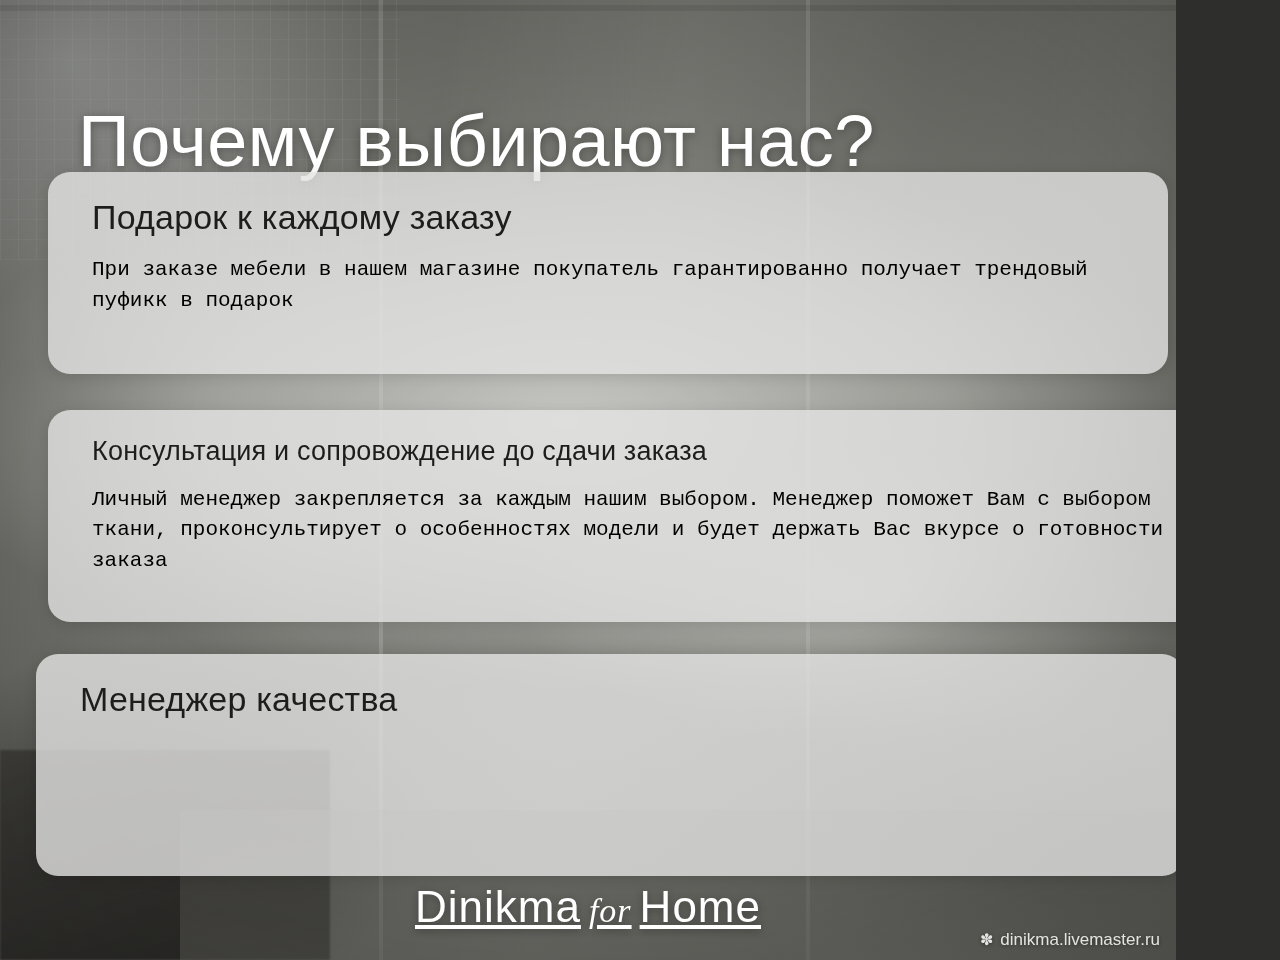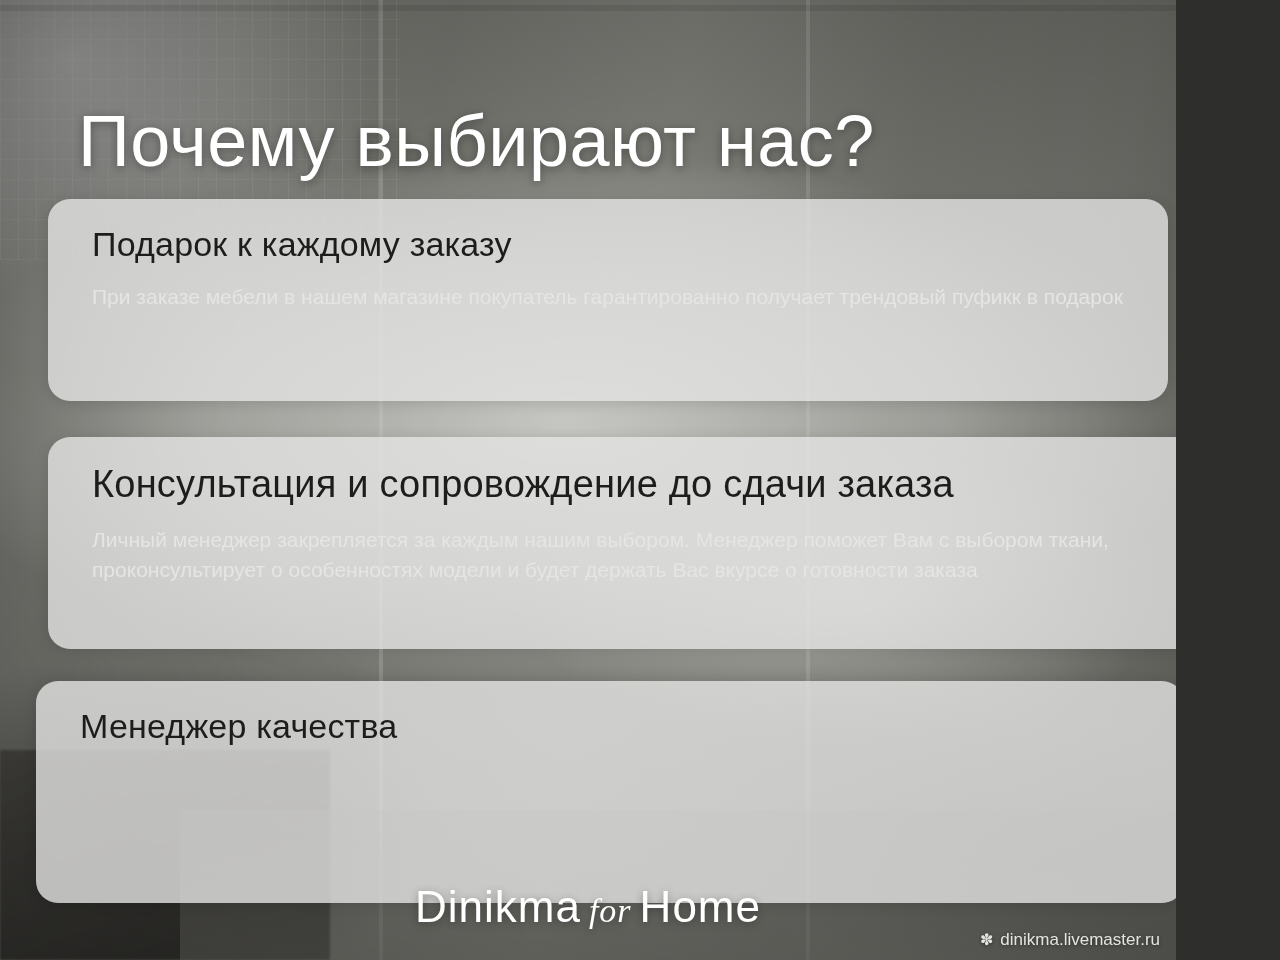--- a/index.html
+++ b/index.html
@@ -91,54 +91,55 @@
     white-space: nowrap;
   }
 
   .card {
     position: absolute;
     background: rgba(228,228,226,0.80);
     border-radius: 22px;
     box-shadow: 0 2px 14px rgba(0,0,0,0.13);
     box-sizing: border-box;
     padding: 26px 34px 28px 44px;
-    margin-top: 27px;
   }
   .card-1 { left: 48px;  top: 172px; width: 1120px; height: 202px; }
   .card-2 { left: 48px;  top: 410px; width: 1176px; height: 212px; }
   .card-3 { left: 36px;  top: 654px; width: 1148px; height: 222px; }
 
   .card-title {
     color: #1d1d1b;
     font-size: 34px;
     font-weight: 400;
     letter-spacing: 0.2px;
     margin: 0 0 18px 0;
     line-height: 1.15;
   }
-  .card-2 .card-title { font-size: 38px; }
+  .card-2 .card-title { font-size: 27px; }
   .card-body {
-    color: #e5e5e5;
+    color: #000000;
     font-size: 21px;
     line-height: 1.45;
     font-weight: 400;
     margin: 0;
     max-width: 1120px;
+    font-family: Liberation Mono, monospace;
   }
 
   .brand {
     position: absolute;
     left: 0;
     right: 0;
     bottom: 28px;
     text-align: center;
     color: #ffffff;
     font-size: 44px;
     letter-spacing: 1px;
     text-shadow: 0 2px 8px rgba(0,0,0,0.35);
+    text-decoration: underline;
   }
   .brand .for {
     font-family: "Liberation Serif", serif;
     font-style: italic;
     font-size: 34px;
     padding: 0 8px;
   }
 
   .watermark {
     position: absolute;

